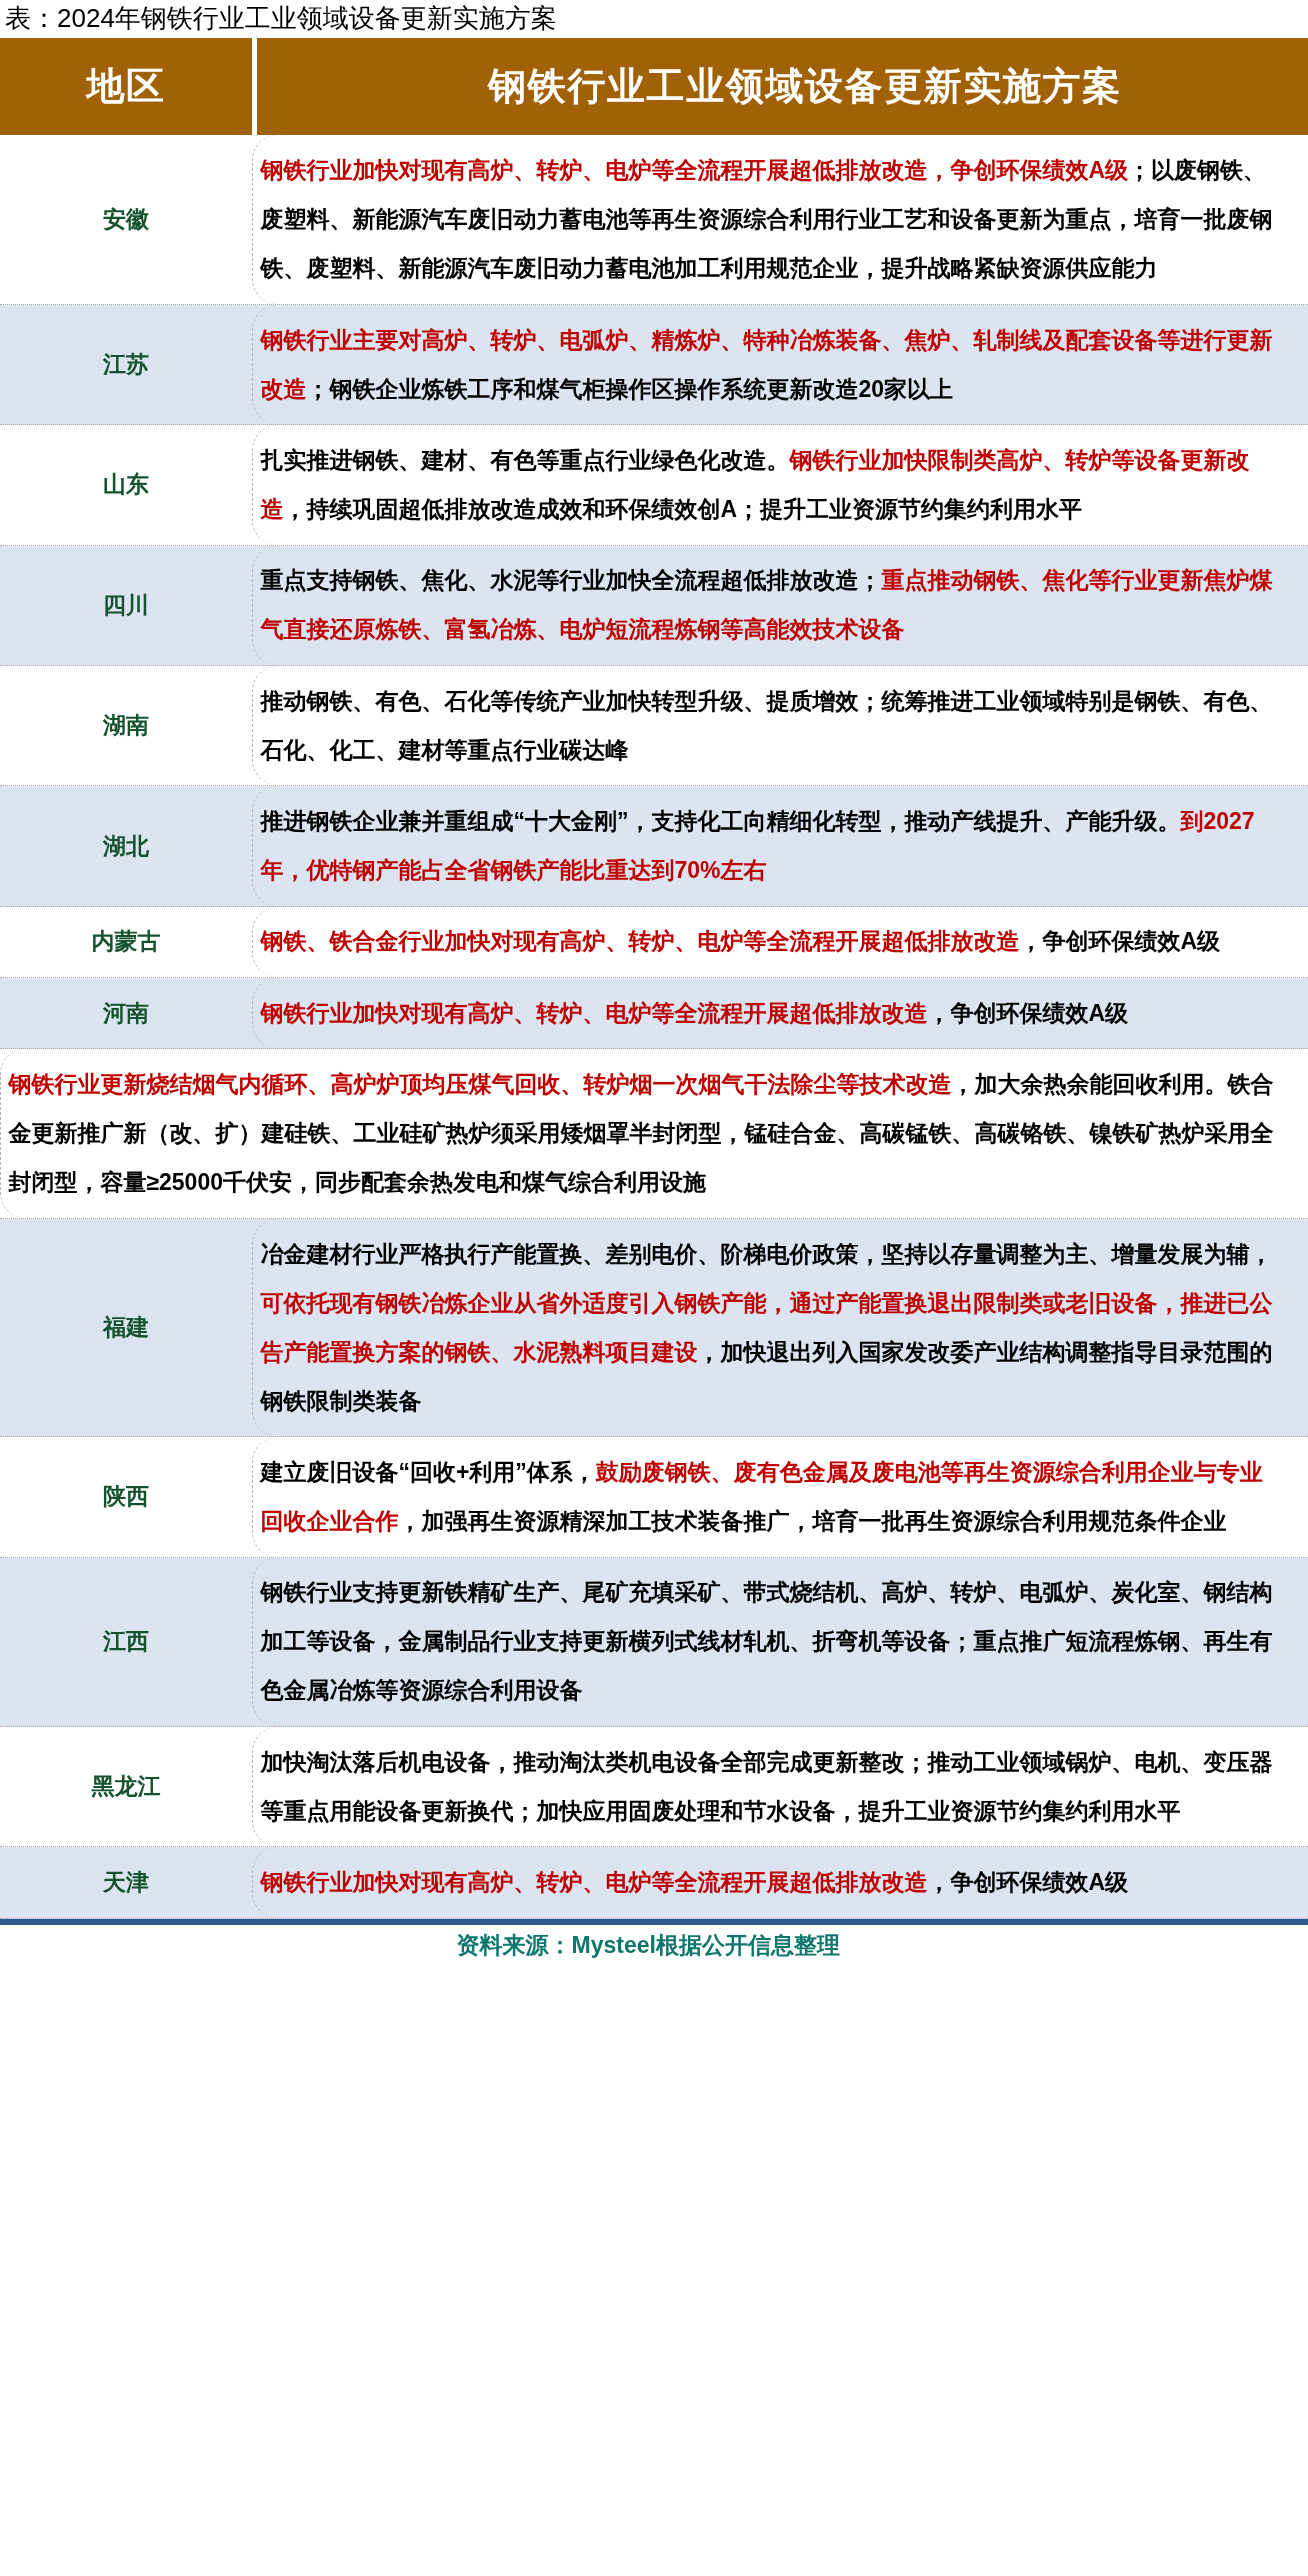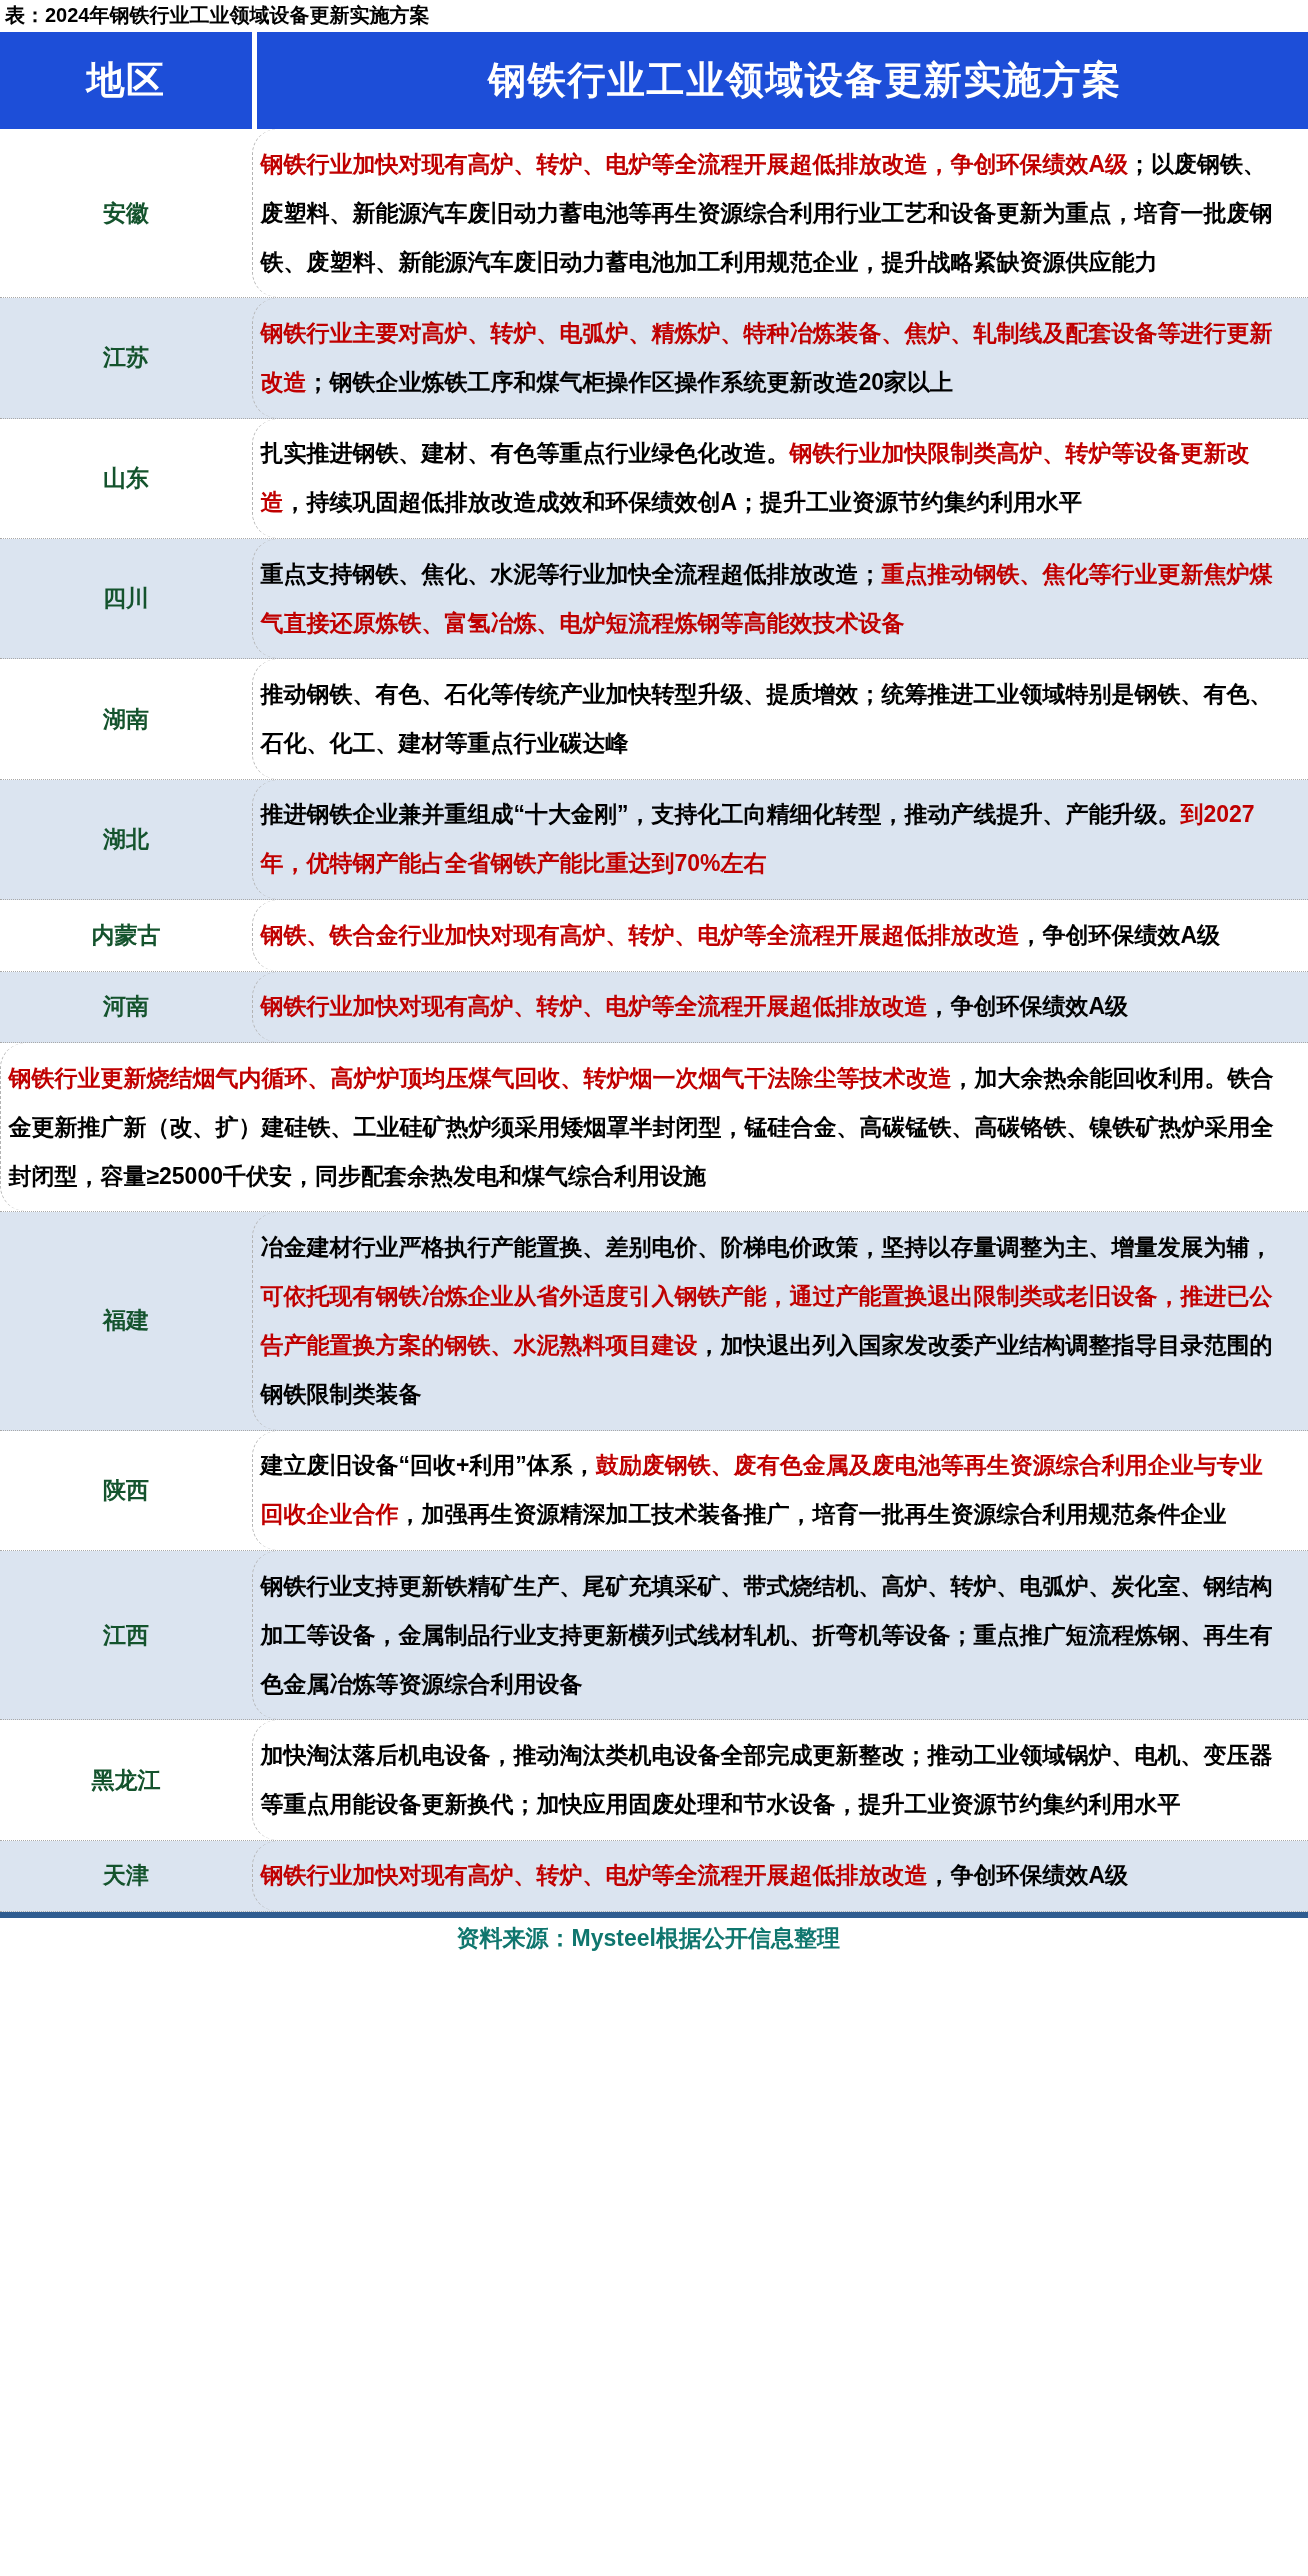--- a/index.html
+++ b/index.html
@@ -6,32 +6,32 @@
     margin: 0;
     padding: 0;
     background: #ffffff;
     font-family: "Liberation Sans", "DejaVu Sans", sans-serif;
   }
   .page {
     width: 1308px;
     background: #ffffff;
   }
   .table-caption {
-    font-size: 20px;
-    font-weight: bold;
+    font-size: 26px;
+    font-weight: normal;
     color: #000000;
     padding: 4.1px 5px 5.8px 5px;
     line-height: 1.1;
   }
   .steel-table {
     width: 1308px;
   }
   .header-row {
     display: flex;
-    background: #1d4ed8;
+    background: #a16207;
     height: 97px;
   }
   .header-cell {
     color: #ffffff;
     font-family: "Liberation Serif", "DejaVu Serif", serif;
     font-weight: bold;
     font-size: 38px;
     display: flex;
     align-items: center;
     justify-content: center;

